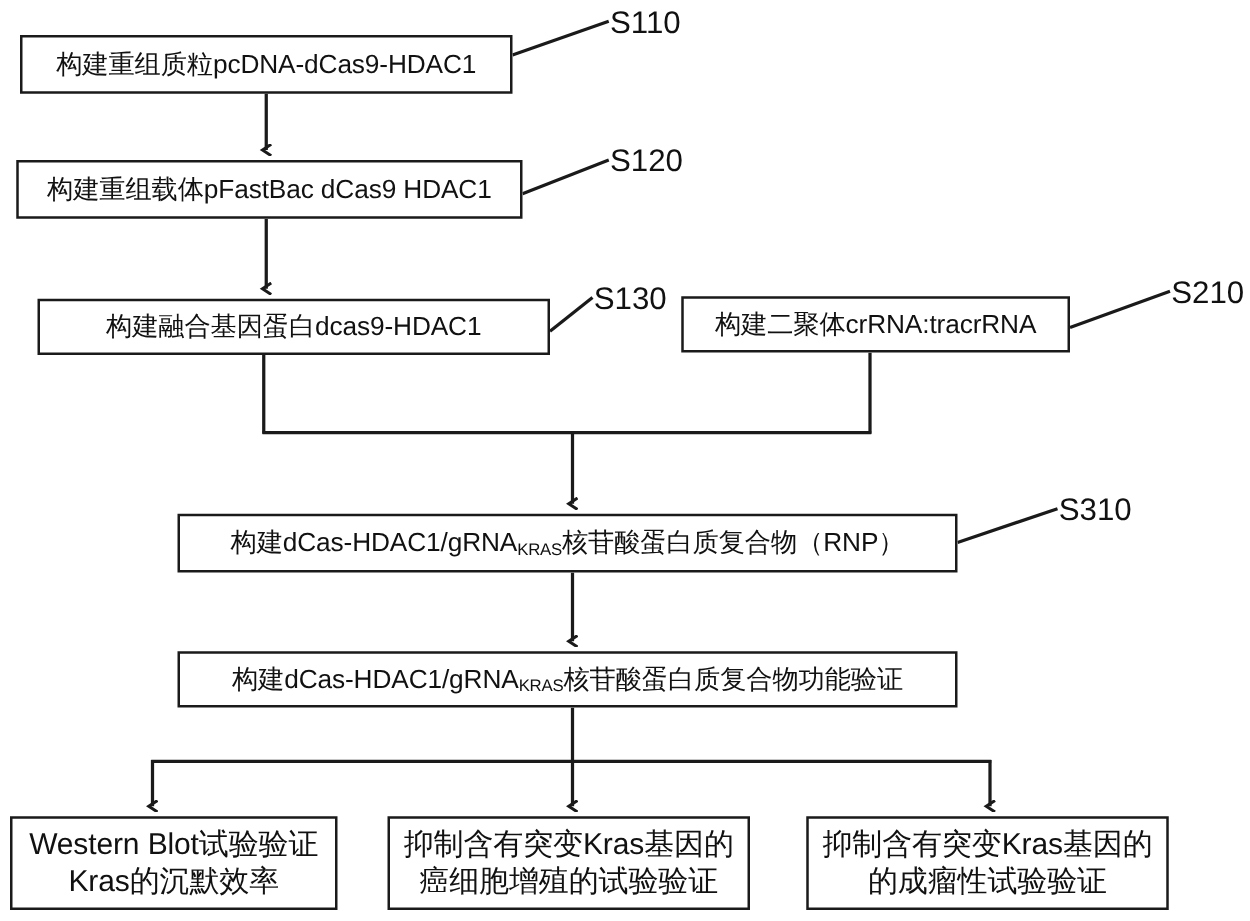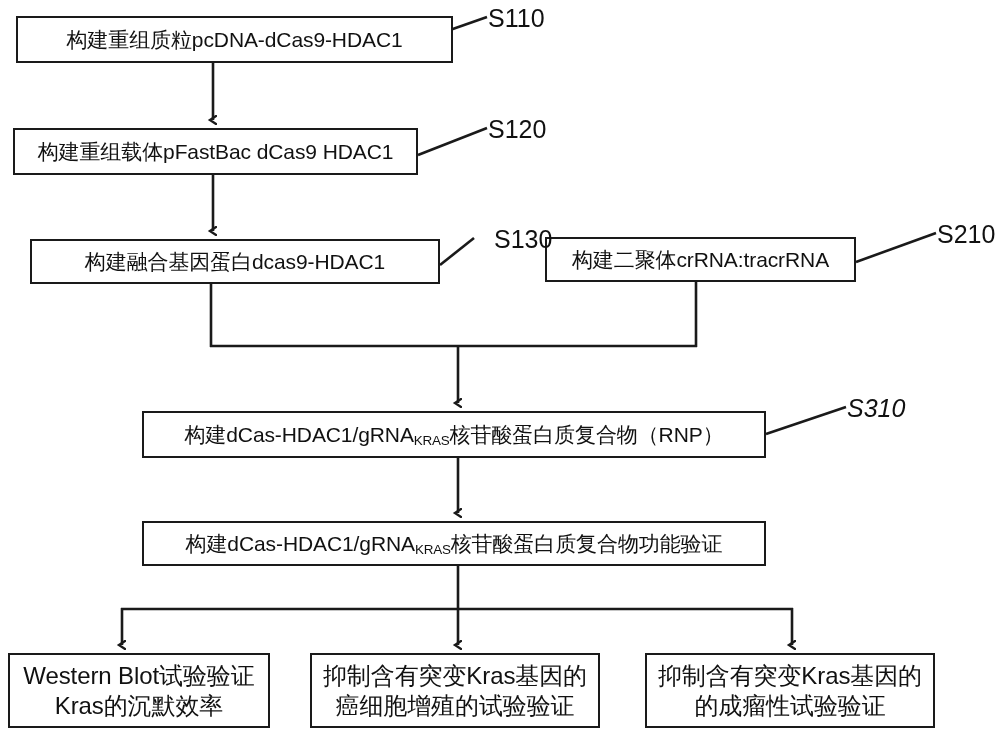--- a/index.html
+++ b/index.html
@@ -96,21 +96,21 @@
     <line x1="458" y1="608" x2="458" y2="645" stroke="#1a1a1a" stroke-width="2.6" marker-end="url(#arrowhead)"></line>
     <line x1="792" y1="608" x2="792" y2="645" stroke="#1a1a1a" stroke-width="2.6" marker-end="url(#arrowhead)"></line>
 
     <line x1="410" y1="44" x2="487" y2="17" stroke="#1a1a1a" stroke-width="2.6"></line>
     <line x1="418" y1="155" x2="487" y2="128" stroke="#1a1a1a" stroke-width="2.6"></line>
     <line x1="440" y1="265" x2="474" y2="238" stroke="#1a1a1a" stroke-width="2.6"></line>
     <line x1="856" y1="262" x2="936" y2="233" stroke="#1a1a1a" stroke-width="2.6"></line>
     <line x1="766" y1="434" x2="846" y2="407" stroke="#1a1a1a" stroke-width="2.6"></line>
   </svg>
 
-  <div class="node fs20" style="left:16px; top:16px; width:437px; height:47px;">
+  <div class="node fs20" style="left:16px; top:28px; width:394px; height:47px;">
     <span class="txt">构建重组质粒pcDNA-dCas9-HDAC1</span>
   </div>
 
   <div class="node fs20" style="left:13px; top:128px; width:405px; height:47px;">
     <span class="txt">构建重组载体pFastBac dCas9 HDAC1</span>
   </div>
 
   <div class="node fs20" style="left:30px; top:239px; width:410px; height:45px;">
     <span class="txt">构建融合基因蛋白dcas9-HDAC1</span>
   </div>
@@ -143,17 +143,17 @@
 
   <div class="node two-line fs19" style="left:645px; top:653px; width:290px; height:75px;">
     <span class="txt">
       <span>抑制含有突变Kras基因的</span><br>
       <span>的成瘤性试验验证</span>
     </span>
   </div>
 
   <div class="step-label" style="left:488px; top:4px;">S110</div>
   <div class="step-label" style="left:488px; top:115px;">S120</div>
-  <div class="step-label" style="left:475px; top:225px;margin-left:19px;">S130</div>
+  <div class="step-label" style="left:475px; top:225px;">S130</div>
   <div class="step-label" style="left:937px; top:220px;">S210</div>
-  <div class="step-label" style="left:847px; top:394px;font-style:italic;">S310</div>
+  <div class="step-label" style="left:847px; top:394px;">S310</div>
 
 </div>
 
 </body></html>

